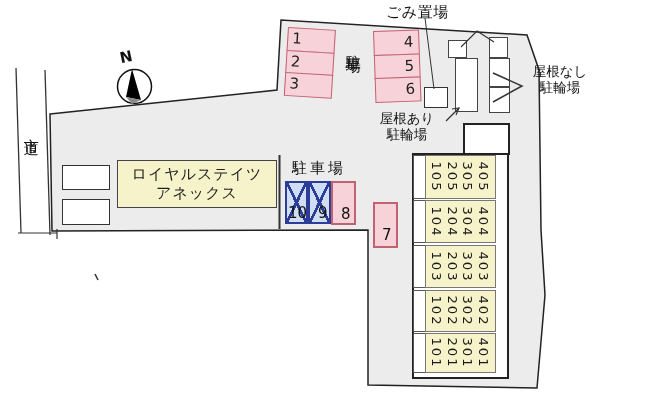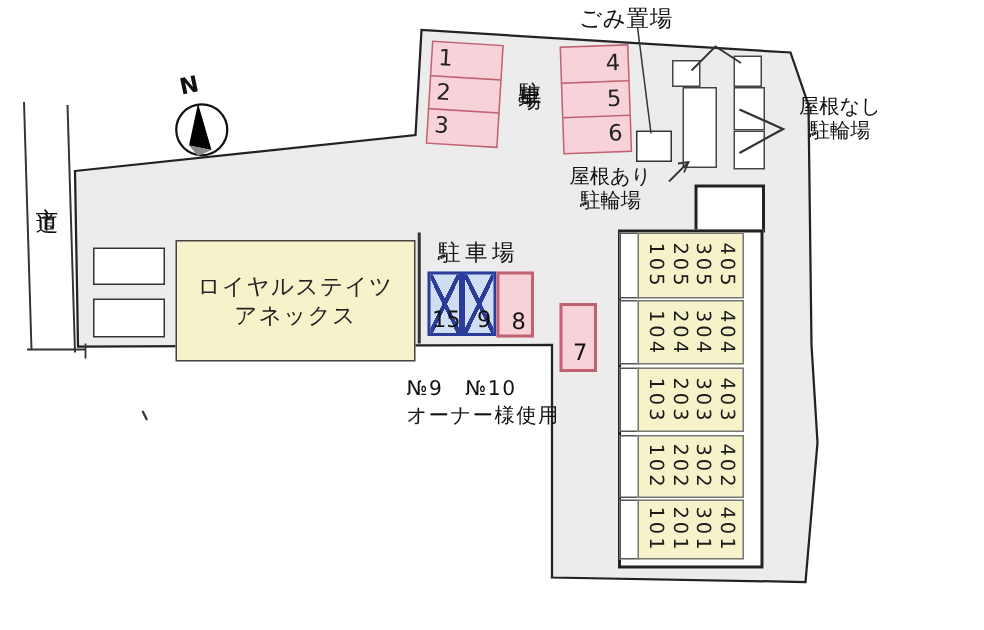--- a/index.html
+++ b/index.html
@@ -36,21 +36,21 @@
   .space .num{position:absolute;bottom:0;font-size:15px;color:#111;}
   
   .bldg-outer{position:absolute;left:412px;top:153px;width:97px;height:226px;background:#fff;border:2px solid #222;z-index:1;}
   .bldg-ext{position:absolute;left:463px;top:123px;width:47px;height:32px;background:#fff;border:2px solid #222;z-index:1;}
   .stair-cell{position:absolute;left:413px;width:14px;background:#fff;border:1px solid #555;z-index:1;}
   .unit-block{position:absolute;left:425px;width:71px;background:var(--yellow-fill);border:1px solid #777;z-index:1;
               display:flex;align-items:center;justify-content:center;}
   .unit-block span{display:block;transform:rotate(90deg);white-space:pre-line;
                    font-size:13px;line-height:15.5px;letter-spacing:2px;color:#1a1a1a;text-align:center;}
   
-  .annex{position:absolute;left:117px;top:160px;width:160px;height:81px;background:var(--yellow-fill);
+  .annex{position:absolute;left:117px;top:160px;width:160px;height:48px;background:var(--yellow-fill);
          border:1.5px solid #444;z-index:1;display:flex;align-items:center;justify-content:center;
          text-align:center;font-size:15px;line-height:19px;letter-spacing:1px;color:#222;white-space:pre-line;}
   .bike-box{background:#fff;border:1.5px solid #444;}
 </style>
 </head>
 <body>
 
 <div id="stage">
 
   <svg id="bg-svg" class="layer" width="656" height="420">
@@ -123,21 +123,21 @@
 102</span>
     </div>
   <div class="unit-block" style="top:333px;height:40px;">
       <span>401
 301
 201
 101</span>
     </div>
 
   <div class="space blue-box crossed" style="left:285px;top:181px;width:23px;height:43px;">
-    <span class="num" style="left:1px;">15</span>
+    <span class="num" style="left:1px;">10</span>
   </div>
   <div class="space blue-box crossed" style="left:308px;top:181px;width:23px;height:43px;">
     <span class="num" style="left:8px;">9</span>
   </div>
   <div class="space pink-box" style="left:331px;top:181px;width:25px;height:44px;border-width:2px;">
     <span class="num" style="left:8px;">8</span>
   </div>
   <div class="space pink-box" style="left:373px;top:202px;width:25px;height:46px;border-width:2px;">
     <span class="num" style="left:7px;bottom:2px;">7</span>
   </div>
@@ -154,16 +154,14 @@
 
   <div class="lbl v-text" style="left:22px;top:126px;font-size:15px;letter-spacing:3px;">市道</div>
   <div class="lbl" style="left:120px;top:49px;font-size:15px;font-weight:bold;transform:rotate(-12deg);">N</div>
   <div class="lbl v-text" style="left:344px;top:42px;font-size:15px;letter-spacing:2px;">駐車場</div>
   <div class="lbl" style="left:386px;top:4px;font-size:15px;letter-spacing:0.5px;">ごみ置場</div>
   <div class="lbl" style="left:526px;top:64px;width:68px;font-size:13.5px;text-align:center;">屋根なし
 駐輪場</div>
   <div class="lbl" style="left:374px;top:111px;width:66px;font-size:13.5px;text-align:center;">屋根あり
 駐輪場</div>
   <div class="lbl" style="left:292px;top:160px;font-size:15px;letter-spacing:3px;">駐車場</div>
-  <div class="lbl" style="left:271px;top:250px;font-size:13.5px;line-height:18px;letter-spacing:1px;">№9　№10
-オーナー様使用</div>
 
 </div>
 
 </body></html>

